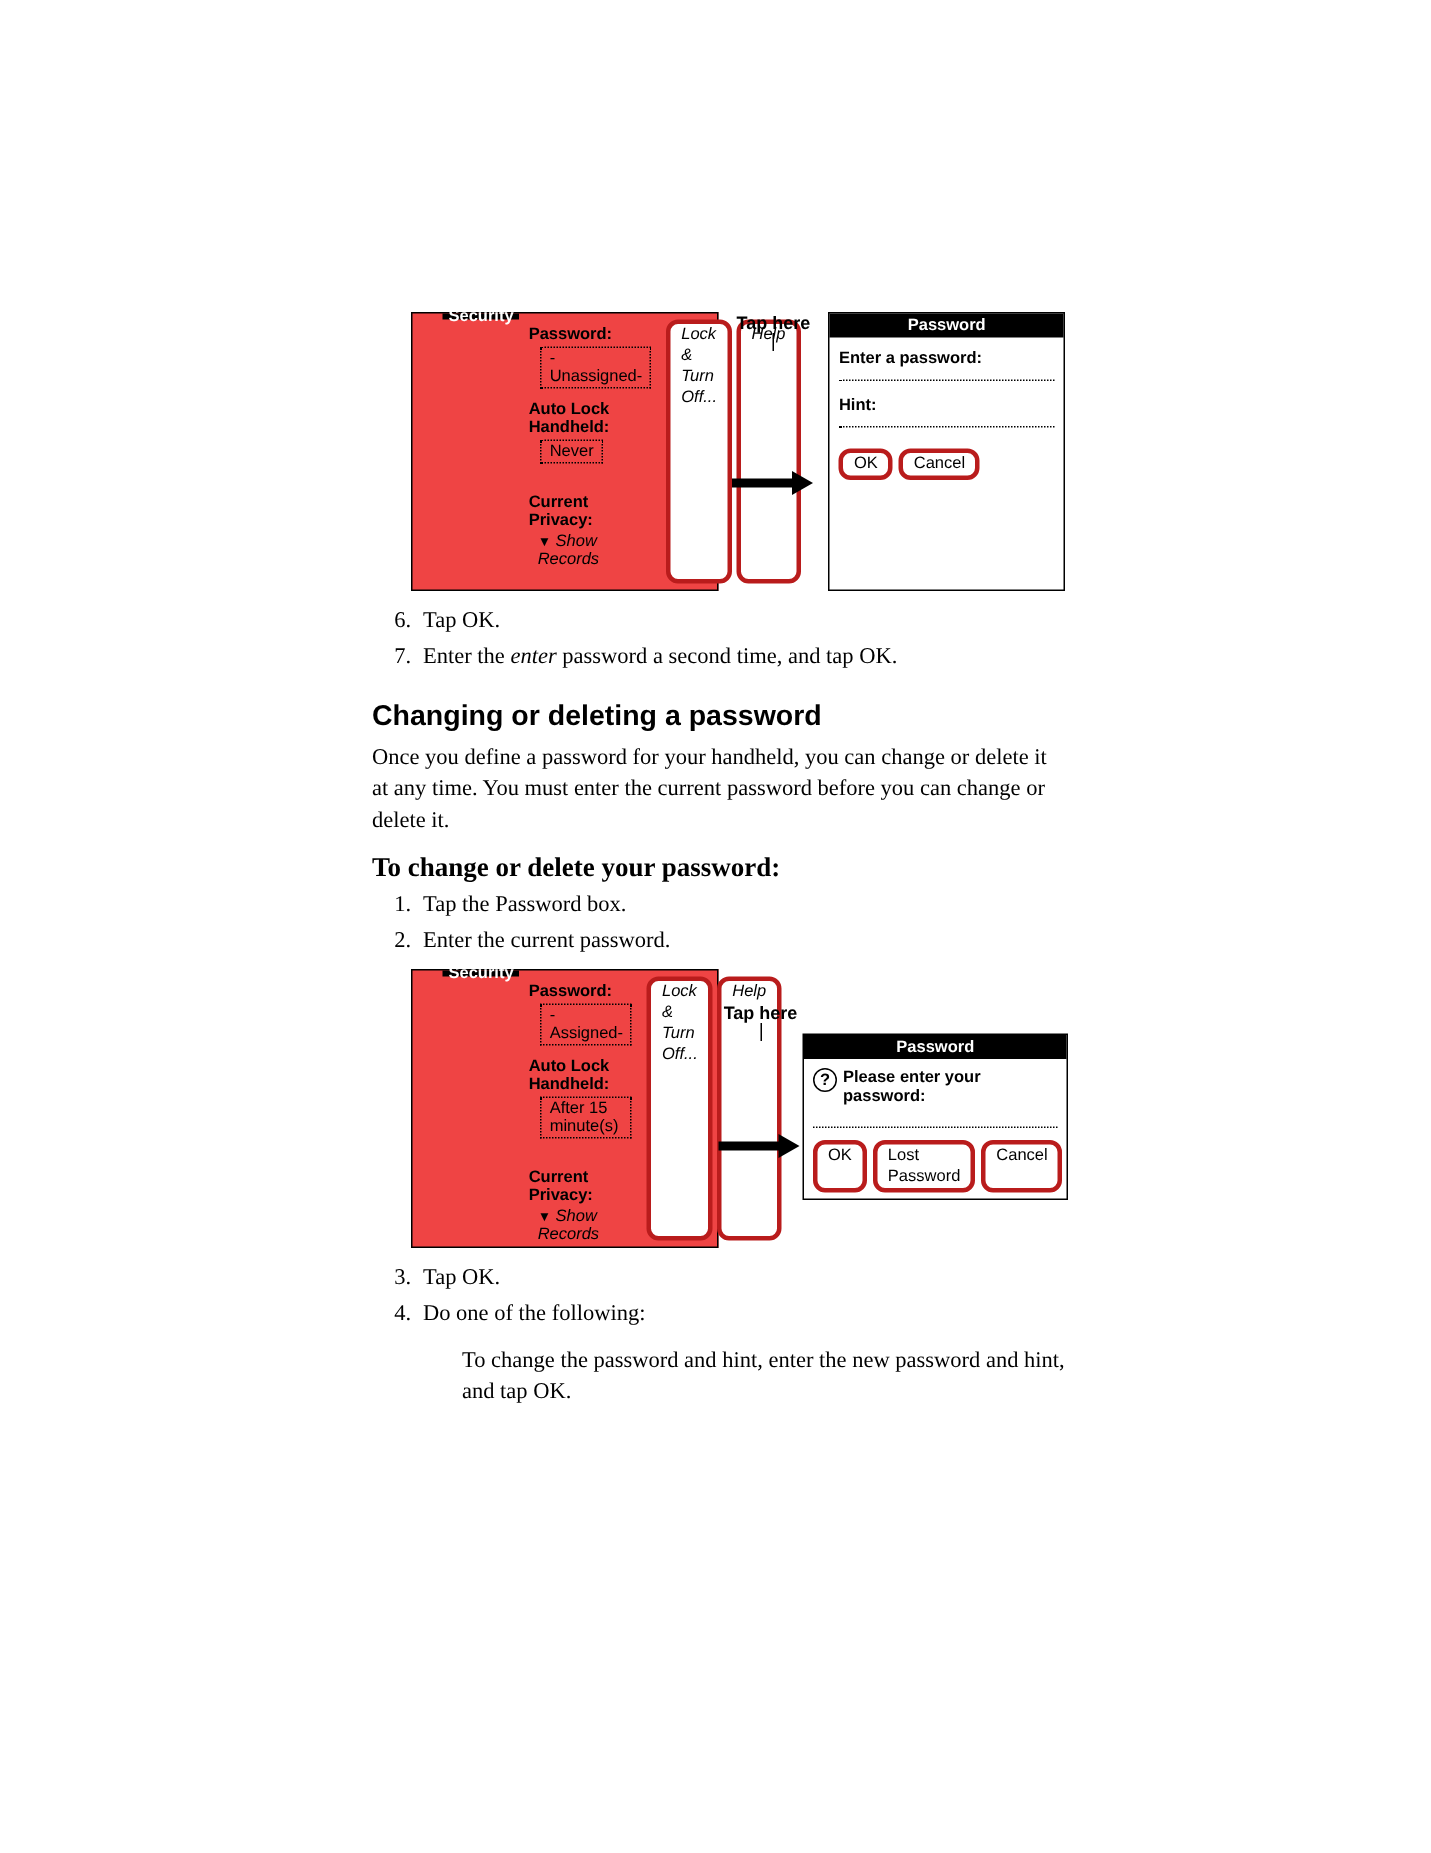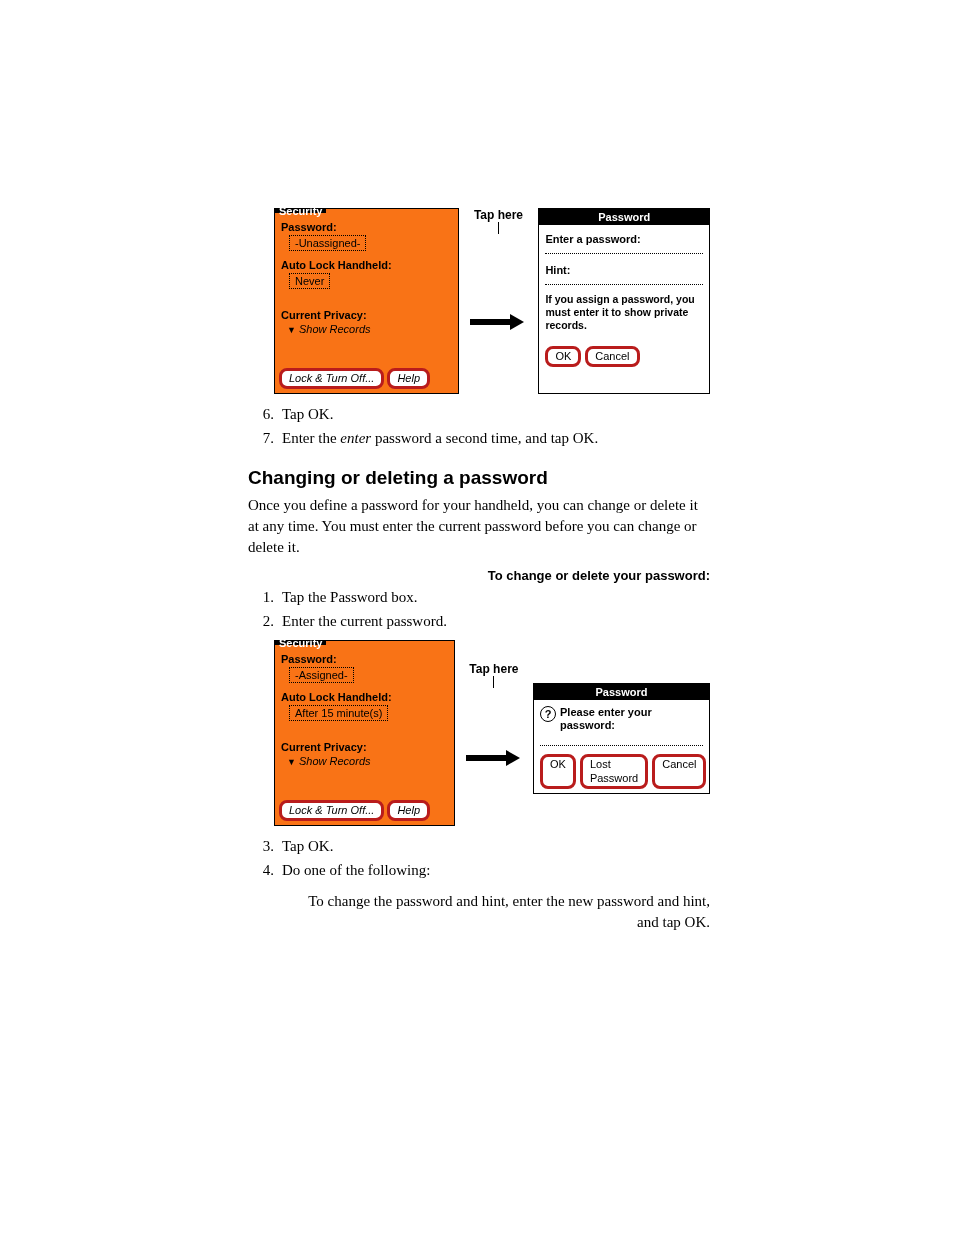--- a/index.html
+++ b/index.html
@@ -17,25 +17,26 @@
     position: relative;
   }
   .figure-row {
     display: flex;
     align-items: flex-start;
     margin: 8px 0 10px 26px;
   }
   .screen {
     border: 1.5px solid #000;
     width: 183px;
-    background: #f97316;
-    font-family: Arial, Helvetica, sans-serif;
-    font-size: 11px;
-    display: flex;
-    flex-direction: column;
+    background: #ef4444;
+    font-family: Arial, Helvetica, sans-serif;
+    font-size: 11px;
+    display: flex;
+    flex-direction: row;
+    padding-left: 20px;
   }
   .screen-title {
     background: #000;
     color: #fff;
     font-weight: bold;
     padding: 2px 4px 2px 4px;
     font-size: 11px;
     display: inline-block;
   }
   .screen-title-wrap { line-height: 0; }
@@ -164,30 +165,28 @@
     font-family: Arial, Helvetica, sans-serif;
     font-weight: bold;
     font-size: 19px;
     margin: 18px 0 6px 0;
   }
   .para {
     line-height: 1.4;
     margin: 4px 0 10px 0;
   }
   .h3 {
-    font-family: Liberation Sans, sans-serif;
-    font-weight: bold;
-    font-size: 13px;
+    font-family: Liberation Serif, serif;
+    font-weight: bold;
+    font-size: 18px;
     margin: 10px 0 4px 0;
-    text-align: right;
   }
   .indent-para {
     margin: 10px 0 0 60px;
     line-height: 1.4;
-    text-align: right;
   }
   .footer {
     border-top: 1.5px solid #000;
     margin-top: 60px;
     padding-top: 6px;
     display: flex;
     justify-content: space-between;
     font-family: Arial, Helvetica, sans-serif;
     font-weight: bold;
     font-size: 12px;
@@ -242,21 +241,20 @@
       </div>
     </div>
 
     <div class="screen2" style="height:184px;display:flex;flex-direction:column;">
       <div class="screen2-title">Password</div>
       <div class="screen2-body" style="flex:1;">
         <div class="field-label">Enter a password:</div>
         <div class="dotted-line"></div>
         <div class="field-label" style="margin-top:10px;">Hint:</div>
         <div class="dotted-line"></div>
-        <div class="msg">If you assign a password, you must enter it to show private records.</div>
         <div class="btn-row" style="margin-top:14px;">
           <span class="pill">OK</span>
           <span class="pill">Cancel</span>
         </div>
       </div>
     </div>
   </div>
 
   <div class="ol-item">
     <div class="ol-num">6.</div>

